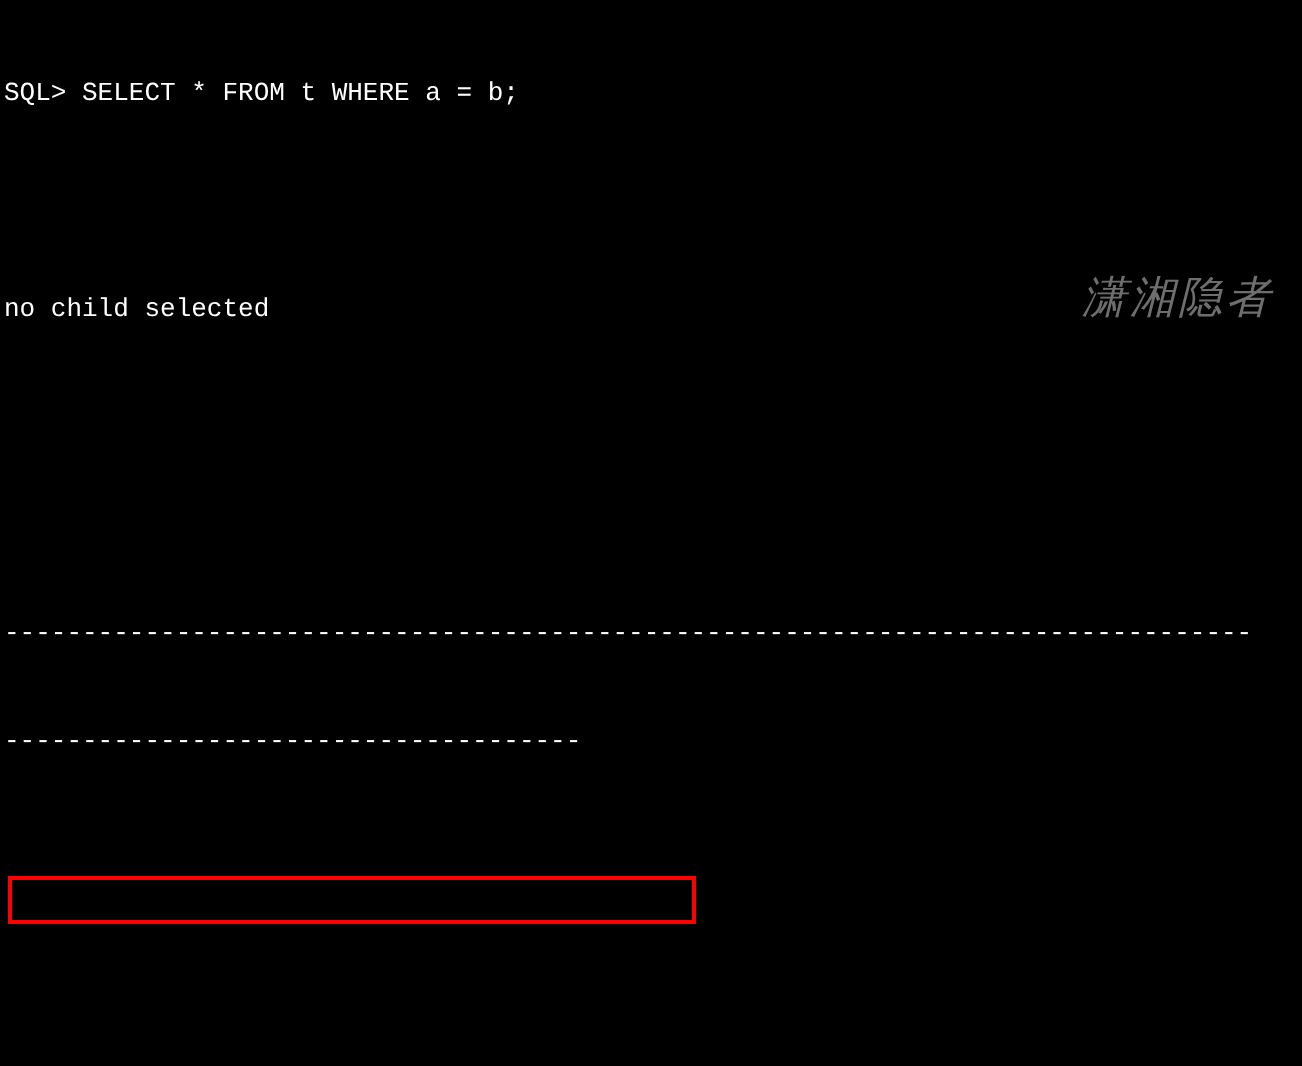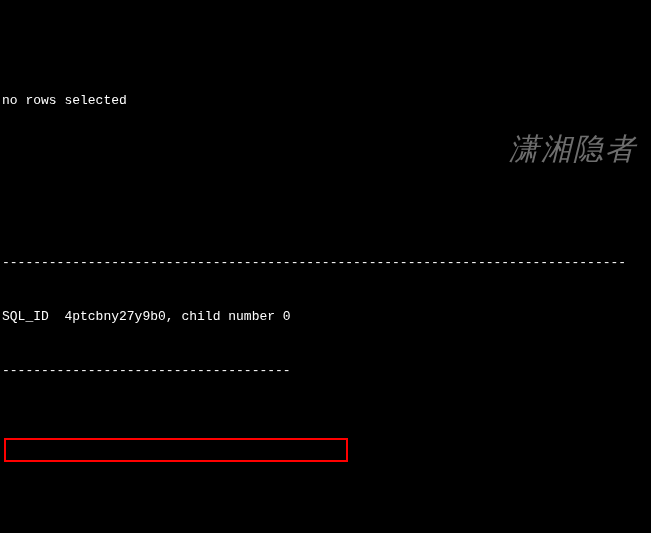--- a/index.html
+++ b/index.html
@@ -18,47 +18,47 @@
   .terminal {
     padding: 2px 0 0 2px;
     white-space: pre;
   }
   .line { min-height: 18px; }
   .watermark {
     position: absolute;
     top: 140px;
     right: 14px;
     font-family: "SimSun", serif;
-    font-size: 30px;
+    font-size: 22px;
     font-style: italic;
     color: rgba(200,200,200,0.55);
     letter-spacing: 2px;
     pointer-events: none;
   }
   .hl-box {
     position: absolute;
     left: 4px;
     top: 438px;
     width: 344px;
     height: 24px;
     border: 2px solid #ff0000;
     box-sizing: border-box;
     pointer-events: none;
   }
 </style>
 </head>
 <body>
 
 <div class="terminal">
+  <div class="line">SQL&gt; SELECT * FROM t WHERE a = b;</div>
   <div class="line"></div>
-  <div class="line">no rows selected</div>
+  <div class="line">no child selected</div>
   <div class="line"></div>
   <div class="line"></div>
   <div class="line">--------------------------------------------------------------------------------</div>
-  <div class="line">SQL_ID  4ptcbny27y9b0, child number 0</div>
   <div class="line">-------------------------------------</div>
   
   
   
   
   
   
   
   
   

